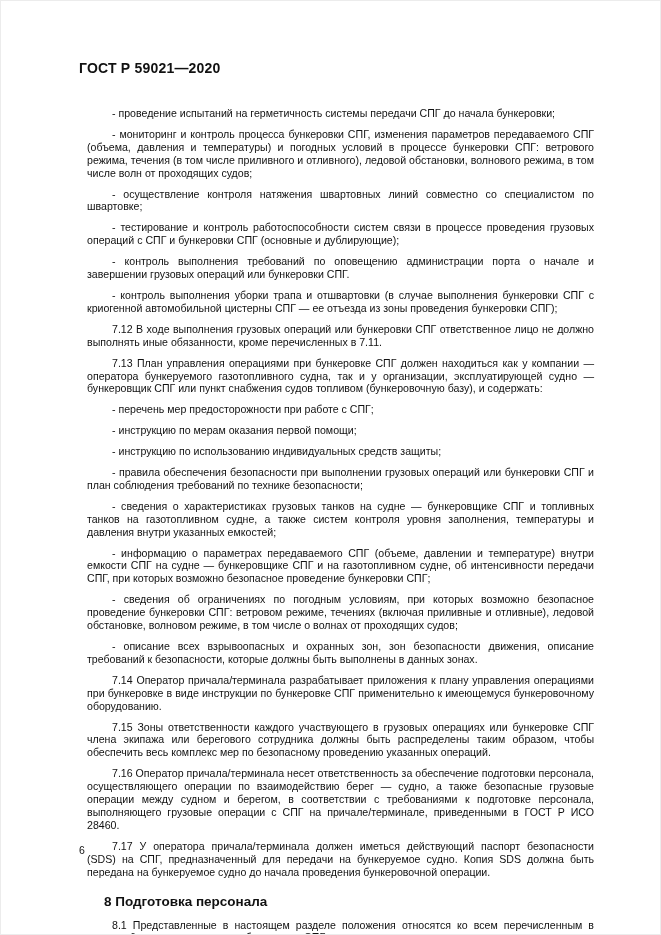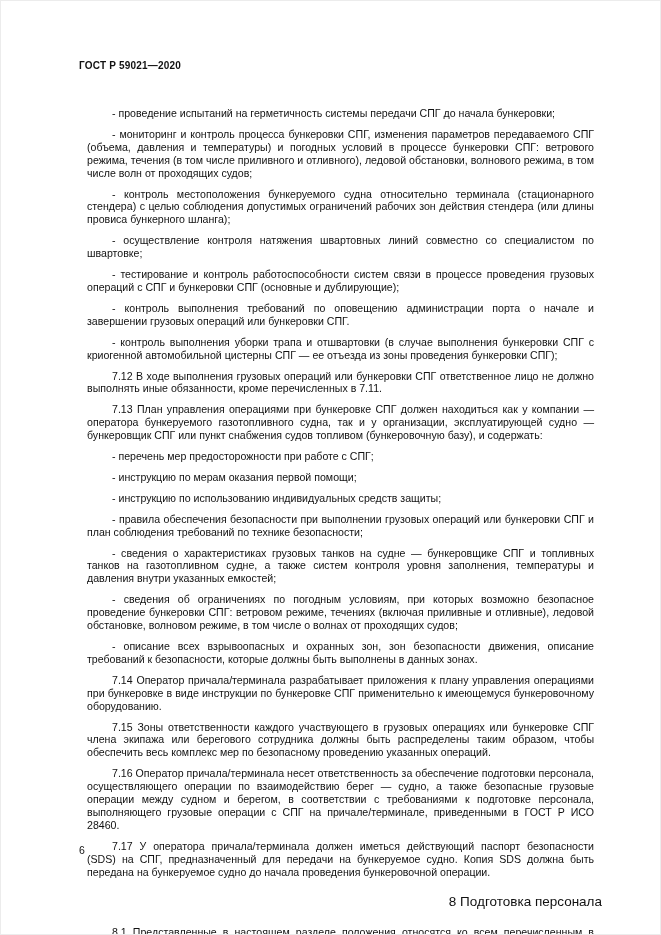--- a/index.html
+++ b/index.html
@@ -15,75 +15,75 @@
     font-family: "Liberation Sans", "DejaVu Sans", sans-serif;
     color: #111111;
     overflow: hidden;
     box-sizing: border-box;
     border: 1px solid #ececec;
   }
   .doc-header {
     position: absolute;
     top: 59px;
     left: 78px;
-    font-size: 10px;
+    font-size: 14px;
     font-weight: bold;
     letter-spacing: 0.2px;
     white-space: nowrap;
   }
   .doc-body {
     position: absolute;
     top: 98px;
     left: 78px;
     width: 523px;
     font-size: 10.6px;
     line-height: 12.9px;
     text-align: justify;
   }
   .doc-body p.para {
     margin: 8px;
     text-indent: 25px;
   }
   .doc-body p.heading {
-    margin: 15px 0 16px 0;
+    margin: 15px 0 9px 0;
     text-indent: 25px;
-    text-align: right;
+    text-align: left;
     font-size: 13.5px;
-    font-weight: normal;
+    font-weight: bold;
     line-height: 16px;
   }
   .page-number {
     position: absolute;
     left: 78px;
     top: 843px;
     font-size: 10.5px;
   }
 </style>
 </head>
 <body>
 
 <div class="page">
 
   <div class="doc-header">ГОСТ Р 59021—2020</div>
 
   <div class="doc-body">
     <p class="para">- проведение испытаний на герметичность системы передачи СПГ до начала бункеровки;</p>
     <p class="para">- мониторинг и контроль процесса бункеровки СПГ, изменения параметров передаваемого СПГ (объема, давления и температуры) и погодных условий в процессе бункеровки СПГ: ветрового режима, течения (в том числе приливного и отливного), ледовой обстановки, волнового режима, в том числе волн от проходящих судов;</p>
-    <p class="para">- контроль местоположения бункеруемого судна относительно терминала (стационарного стендера) с целью соблюдения допустимых ограничений рабочих зон действия стендера (или длины провиса бункерного шланга);</p>
     <p class="para">- осуществление контроля натяжения швартовных линий совместно со специалистом по швартовке;</p>
     <p class="para">- тестирование и контроль работоспособности систем связи в процессе проведения грузовых операций с СПГ и бункеровки СПГ (основные и дублирующие);</p>
     <p class="para">- контроль выполнения требований по оповещению администрации порта о начале и завершении грузовых операций или бункеровки СПГ.</p>
     <p class="para">- контроль выполнения уборки трапа и отшвартовки (в случае выполнения бункеровки СПГ с криогенной автомобильной цистерны СПГ — ее отъезда из зоны проведения бункеровки СПГ);</p>
     <p class="para">7.12 В ходе выполнения грузовых операций или бункеровки СПГ ответственное лицо не должно выполнять иные обязанности, кроме перечисленных в 7.11.</p>
     <p class="para">7.13 План управления операциями при бункеровке СПГ должен находиться как у компании — оператора бункеруемого газотопливного судна, так и у организации, эксплуатирующей судно — бункеровщик СПГ или пункт снабжения судов топливом (бункеровочную базу), и содержать:</p>
     <p class="para">- перечень мер предосторожности при работе с СПГ;</p>
     <p class="para">- инструкцию по мерам оказания первой помощи;</p>
     <p class="para">- инструкцию по использованию индивидуальных средств защиты;</p>
     <p class="para">- правила обеспечения безопасности при выполнении грузовых операций или бункеровки СПГ и план соблюдения требований по технике безопасности;</p>
     <p class="para">- сведения о характеристиках грузовых танков на судне — бункеровщике СПГ и топливных танков на газотопливном судне, а также систем контроля уровня заполнения, температуры и давления внутри указанных емкостей;</p>
+    <p class="para">- информацию о параметрах передаваемого СПГ (объеме, давлении и температуре) внутри емкости СПГ на судне — бункеровщике СПГ и на газотопливном судне, об интенсивности передачи СПГ, при которых возможно безопасное проведение бункеровки СПГ;</p>
     <p class="para">- сведения об ограничениях по погодным условиям, при которых возможно безопасное проведение бункеровки СПГ: ветровом режиме, течениях (включая приливные и отливные), ледовой обстановке, волновом режиме, в том числе о волнах от проходящих судов;</p>
     <p class="para">- описание всех взрывоопасных и охранных зон, зон безопасности движения, описание требований к безопасности, которые должны быть выполнены в данных зонах.</p>
     <p class="para">7.14 Оператор причала/терминала разрабатывает приложения к плану управления операциями при бункеровке в виде инструкции по бункеровке СПГ применительно к имеющемуся бункеровочному оборудованию.</p>
     <p class="para">7.15 Зоны ответственности каждого участвующего в грузовых операциях или бункеровке СПГ члена экипажа или берегового сотрудника должны быть распределены таким образом, чтобы обеспечить весь комплекс мер по безопасному проведению указанных операций.</p>
     <p class="para">7.16 Оператор причала/терминала несет ответственность за обеспечение подготовки персонала, осуществляющего операции по взаимодействию берег — судно, а также безопасные грузовые операции между судном и берегом, в соответствии с требованиями к подготовке персонала, выполняющего грузовые операции с СПГ на причале/терминале, приведенными в ГОСТ Р ИСО 28460.</p>
     <p class="para">7.17 У оператора причала/терминала должен иметься действующий паспорт безопасности (SDS) на СПГ, предназначенный для передачи на бункеруемое судно. Копия SDS должна быть передана на бункеруемое судно до начала проведения бункеровочной операции.</p>
     <p class="heading">8 Подготовка персонала</p>
     <p class="para">8.1 Представленные в настоящем разделе положения относятся ко всем перечисленным в разделе 6 методам проведения бункеровки СПГ.</p>
     <p class="para">3.5 Подготовка членов экипажа судов, участвующих в грузовых операциях или бункеровке СПГ, должна соответствовать требованиям, предъявляемым к основной подготовке экипажа.</p>
   </div>

